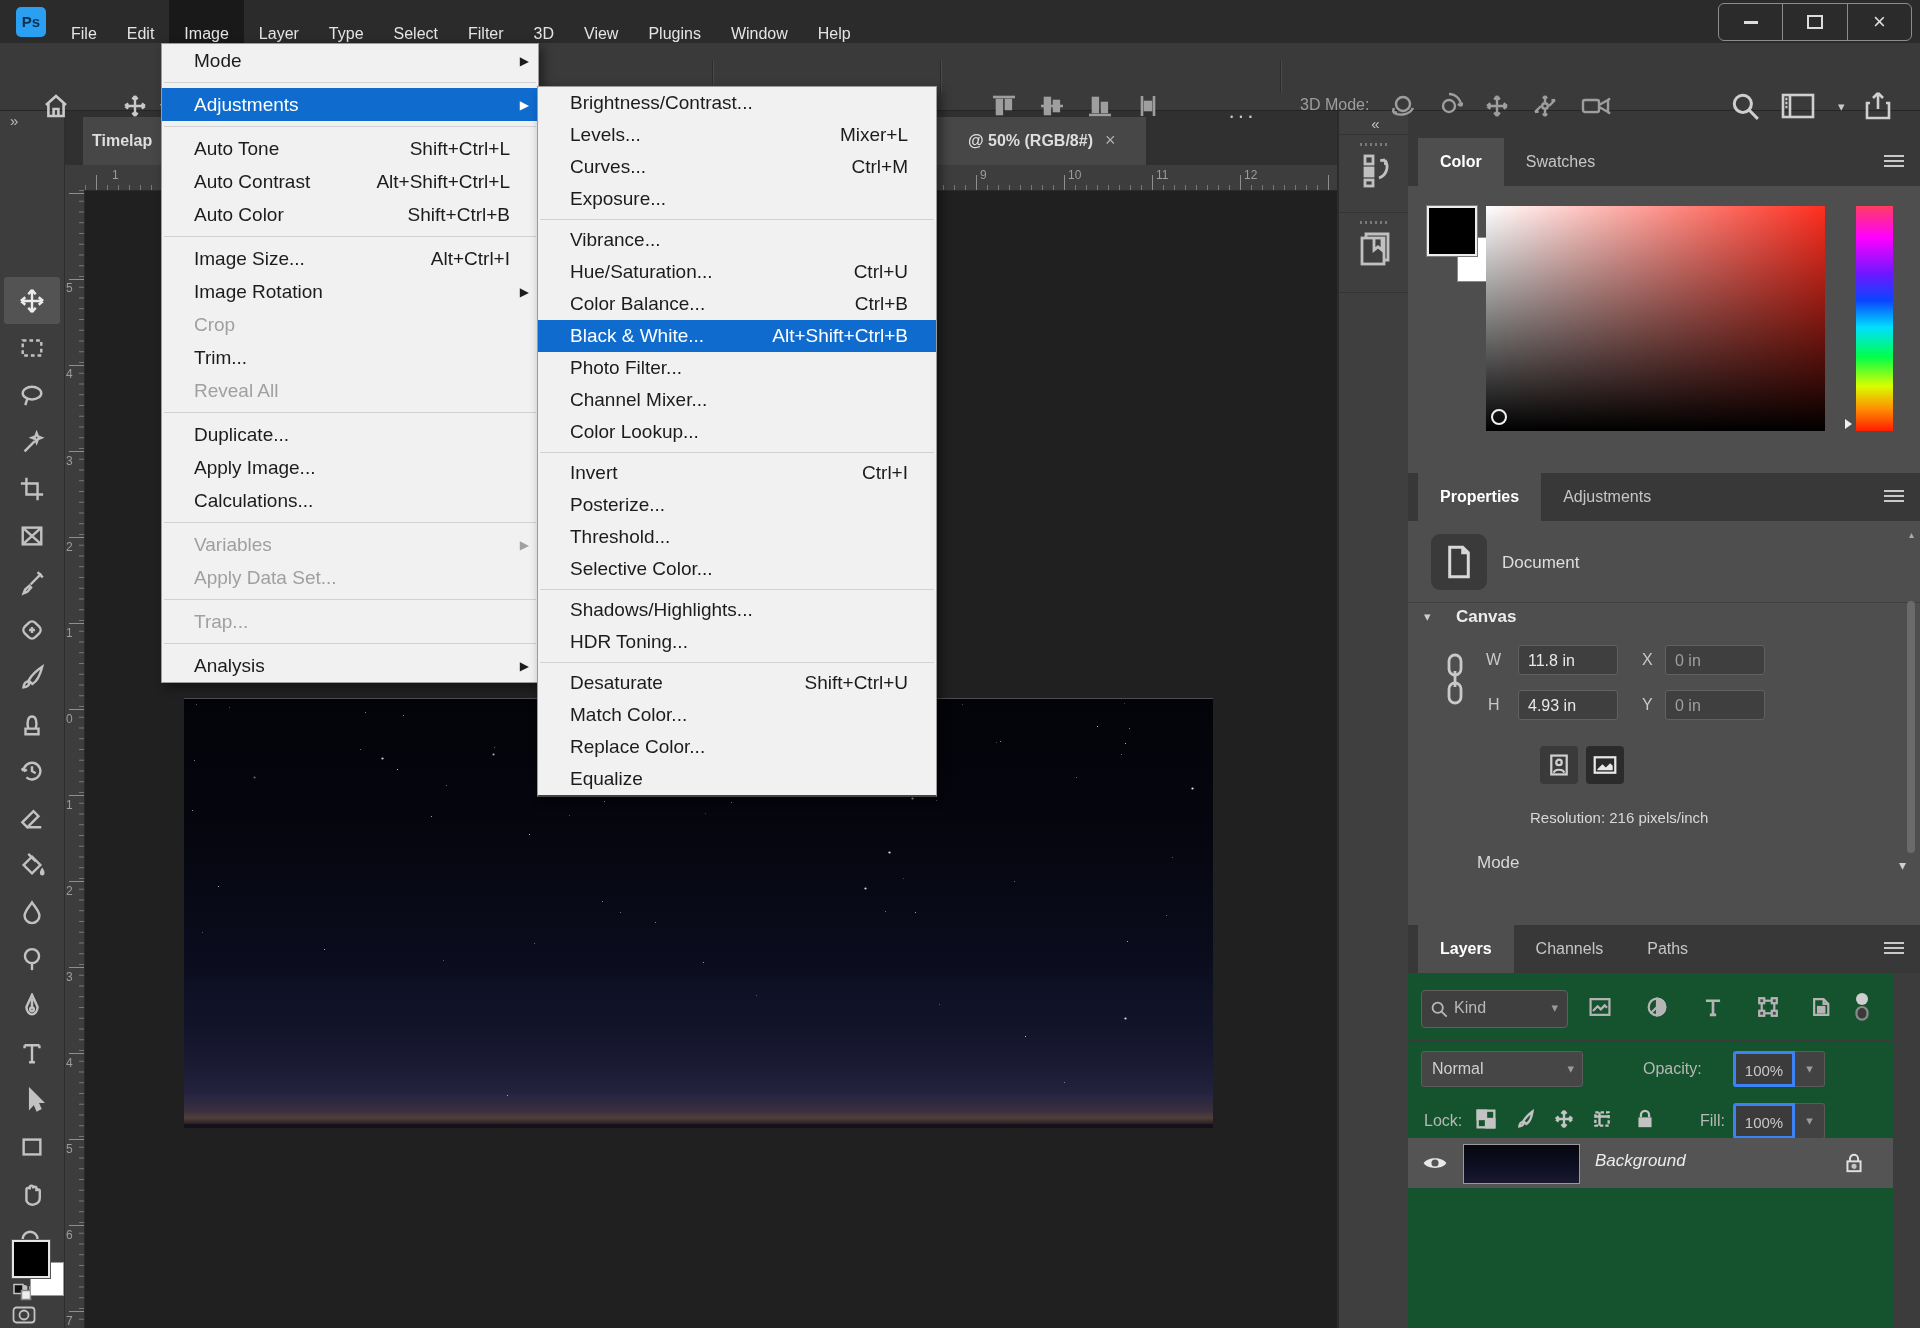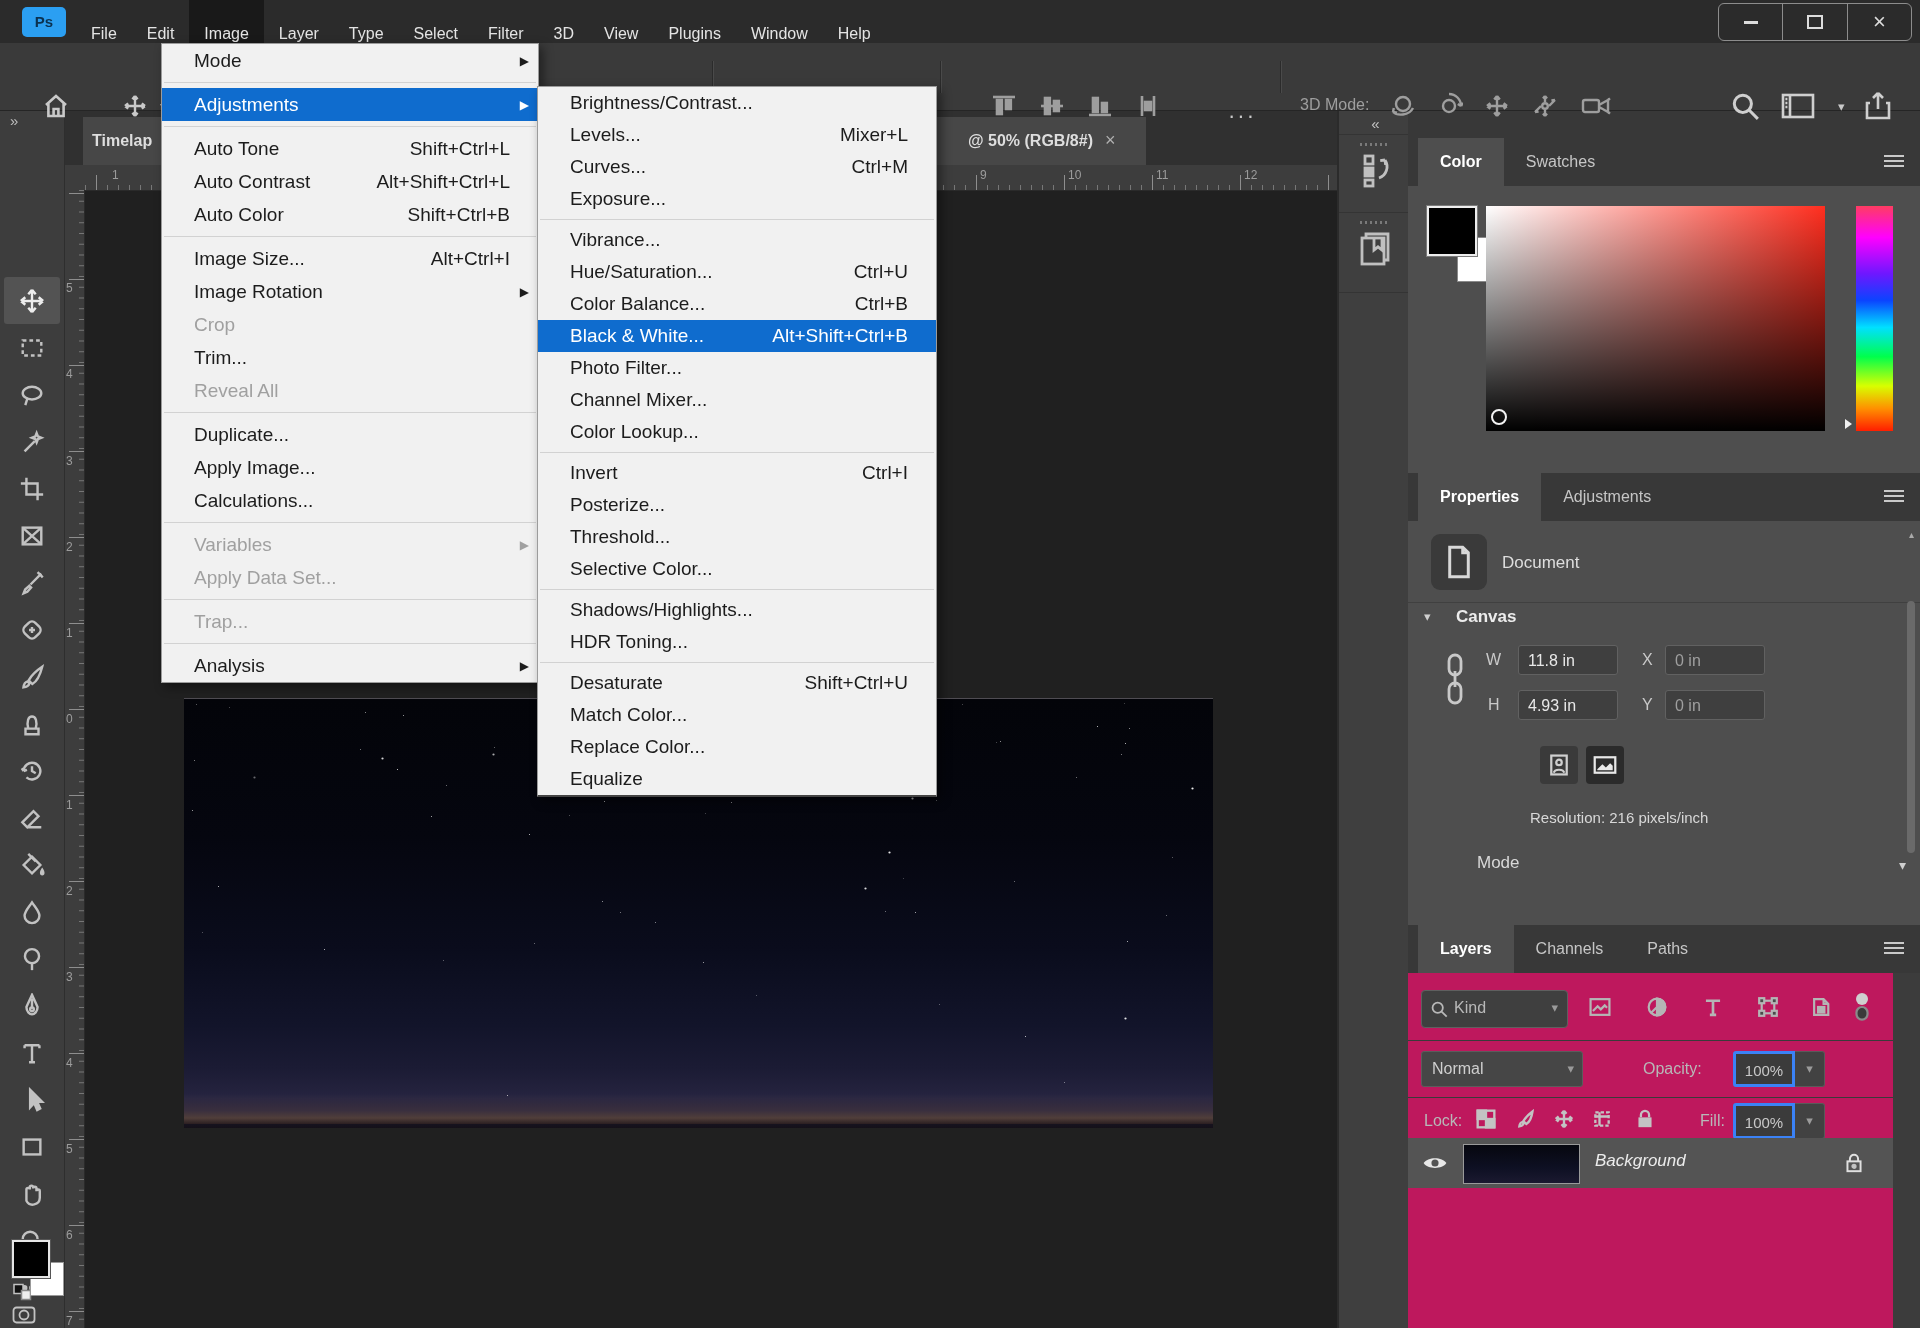--- a/index.html
+++ b/index.html
@@ -3,21 +3,21 @@
 <meta charset="utf-8">
 <style>
   html,body{margin:0;padding:0;background:#111;}
   #root{position:relative;width:1920px;height:1328px;overflow:hidden;
         font-family:"Liberation Sans","DejaVu Sans",sans-serif;
         background:#202020;-webkit-font-smoothing:antialiased;}
   .abs{position:absolute;}
 
   
   #menubar{position:absolute;left:0;top:0;width:1920px;height:43px;background:#2b2b2b;display:flex;align-items:center;z-index:40;}
-  #pslogo{width:44px;height:30px;margin-left:22px;border-radius:5px;background:#2b9ff2;color:#0b3251;font-weight:bold;font-size:15px;display:flex;align-items:center;justify-content:center;}
+  #pslogo{width:30px;height:30px;margin-left:16px;border-radius:5px;background:#2b9ff2;color:#0b3251;font-weight:bold;font-size:15px;display:flex;align-items:center;justify-content:center;}
   #menubar-items{display:flex;height:100%;margin-left:10px;}
   .mitem{height:100%;display:flex;align-items:center;padding:12px 15px;color:#e4e4e4;font-size:16px;cursor:default;}
   .mitem.active{background:#191919;}
   #winctl{position:absolute;right:8px;top:3px;height:36px;width:192px;border:1px solid #8c8c8c;border-radius:6px;display:flex;}
   .wbtn{flex:1;display:flex;align-items:center;justify-content:center;color:#dcdcdc;font-size:17px;}
   .wbtn + .wbtn{border-left:1px solid #8c8c8c;}
   .minglyph{display:inline-block;width:14px;height:3px;background:#dcdcdc;}
   .maxglyph{display:inline-block;width:12px;height:10px;border:2px solid #dcdcdc;}
 
   
@@ -408,21 +408,21 @@
       <div id="pscrollup">▴</div>
       <div id="pscroll"></div>
     </div>
 
     <div class="ptabs">
       <div class="ptab on" style="margin-left:10px">Layers</div>
       <div class="ptab">Channels</div>
       <div class="ptab">Paths</div>
       <div class="hamb"></div>
     </div>
-    <div class="pbody" style="height:355px;background:#be185d">
+    <div class="pbody" style="height:355px;background:#14532d">
       <div id="lsearch">
         <svg class="abs" style="left:8px;top:9px" width="18" height="18" viewBox="0 0 14 14" fill="none" stroke="#b8b8b8" stroke-width="1.4">
             <circle cx="6" cy="6" r="4"></circle>
             <path d="M9 9 L13 13"></path>
           </svg>
         <span class="ktxt">Kind</span>
         <span class="kchev">▾</span>
       </div>
       <div class="fico" style="left:192px"><svg width="24" height="22" viewBox="0 0 15 14">
             <rect x="1.5" y="2" width="12" height="10"></rect>

